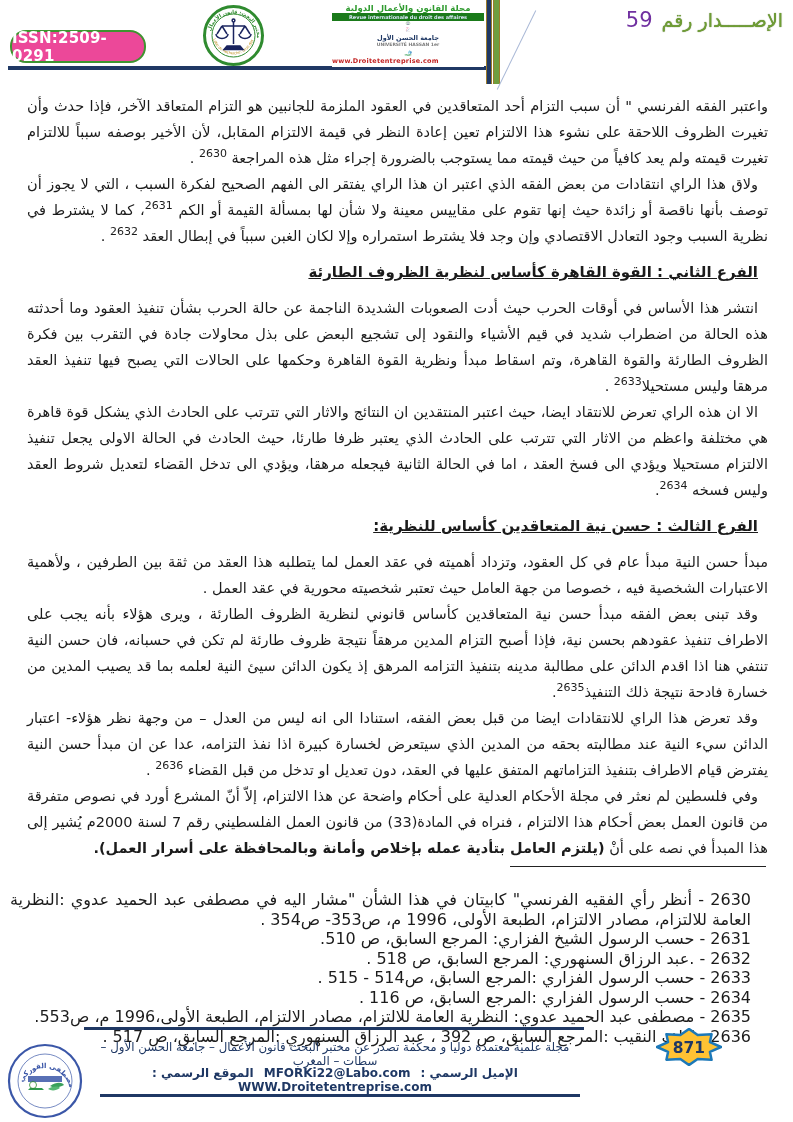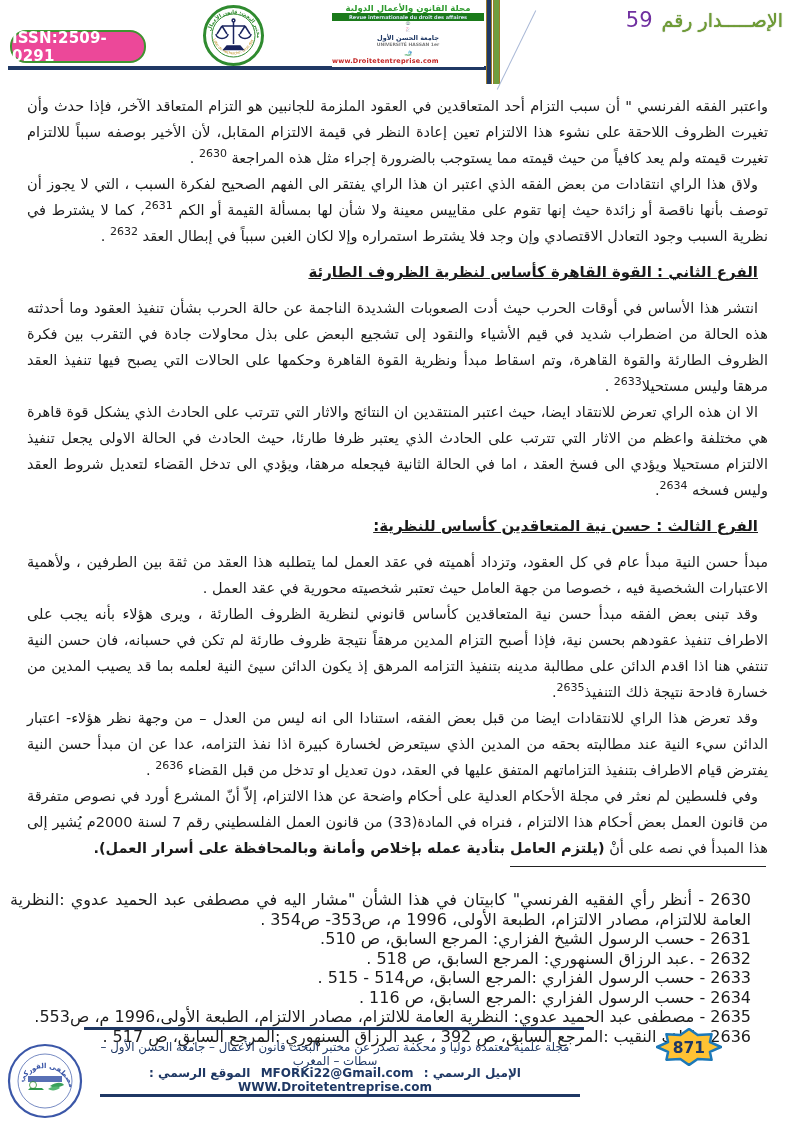--- a/index.html
+++ b/index.html
@@ -162,21 +162,21 @@
 
   <svg class="star-badge" width="66" height="38" viewBox="0 0 64 36">
     <polygon points="63,18 52.3,22.8 53.9,30.4 40.4,29.6 32,35.5 23.6,29.6 10.1,30.4 11.7,22.8 1,18 11.7,13.2 10.1,5.6 23.6,6.4 32,0.5 40.4,6.4 53.9,5.6 52.3,13.2" fill="#ffc233" stroke="#1c78b8" stroke-width="2.4" stroke-linejoin="round"></polygon>
     <text x="32" y="23.5" text-anchor="middle" font-size="15" font-weight="bold" fill="#1f3864">871</text>
   </svg>
 
   <div class="f-top"></div>
   <div class="f-line1">مجلة علمية معتمدة  دوليا و محكمة تصدر عن مختبر البحث قانون الأعمال – جامعة الحسن الأول – سطات – المغرب</div>
   <div class="f-line2">
     <span>الإميل الرسمي :</span>
-    <span>MFORKi22@Gmail.com</span>
+    <span>MFORKi22@Labo.com</span>
     <span>الموقع الرسمي :</span>
     <span>WWW.Droitetentreprise.com</span>
   </div>
   <div class="f-bot"></div>
 
   <svg class="stamp" width="78" height="78" viewBox="0 0 78 78">
     <circle cx="39" cy="39" r="36" fill="#ffffff" stroke="#3b57a8" stroke-width="2.2"></circle>
     <circle cx="39" cy="39" r="27" fill="none" stroke="#3b57a8" stroke-width="0.7"></circle>
     <defs>
         <path id="stampArc" d="M 15,44 A 25,25 0 0 1 63,44"></path>

